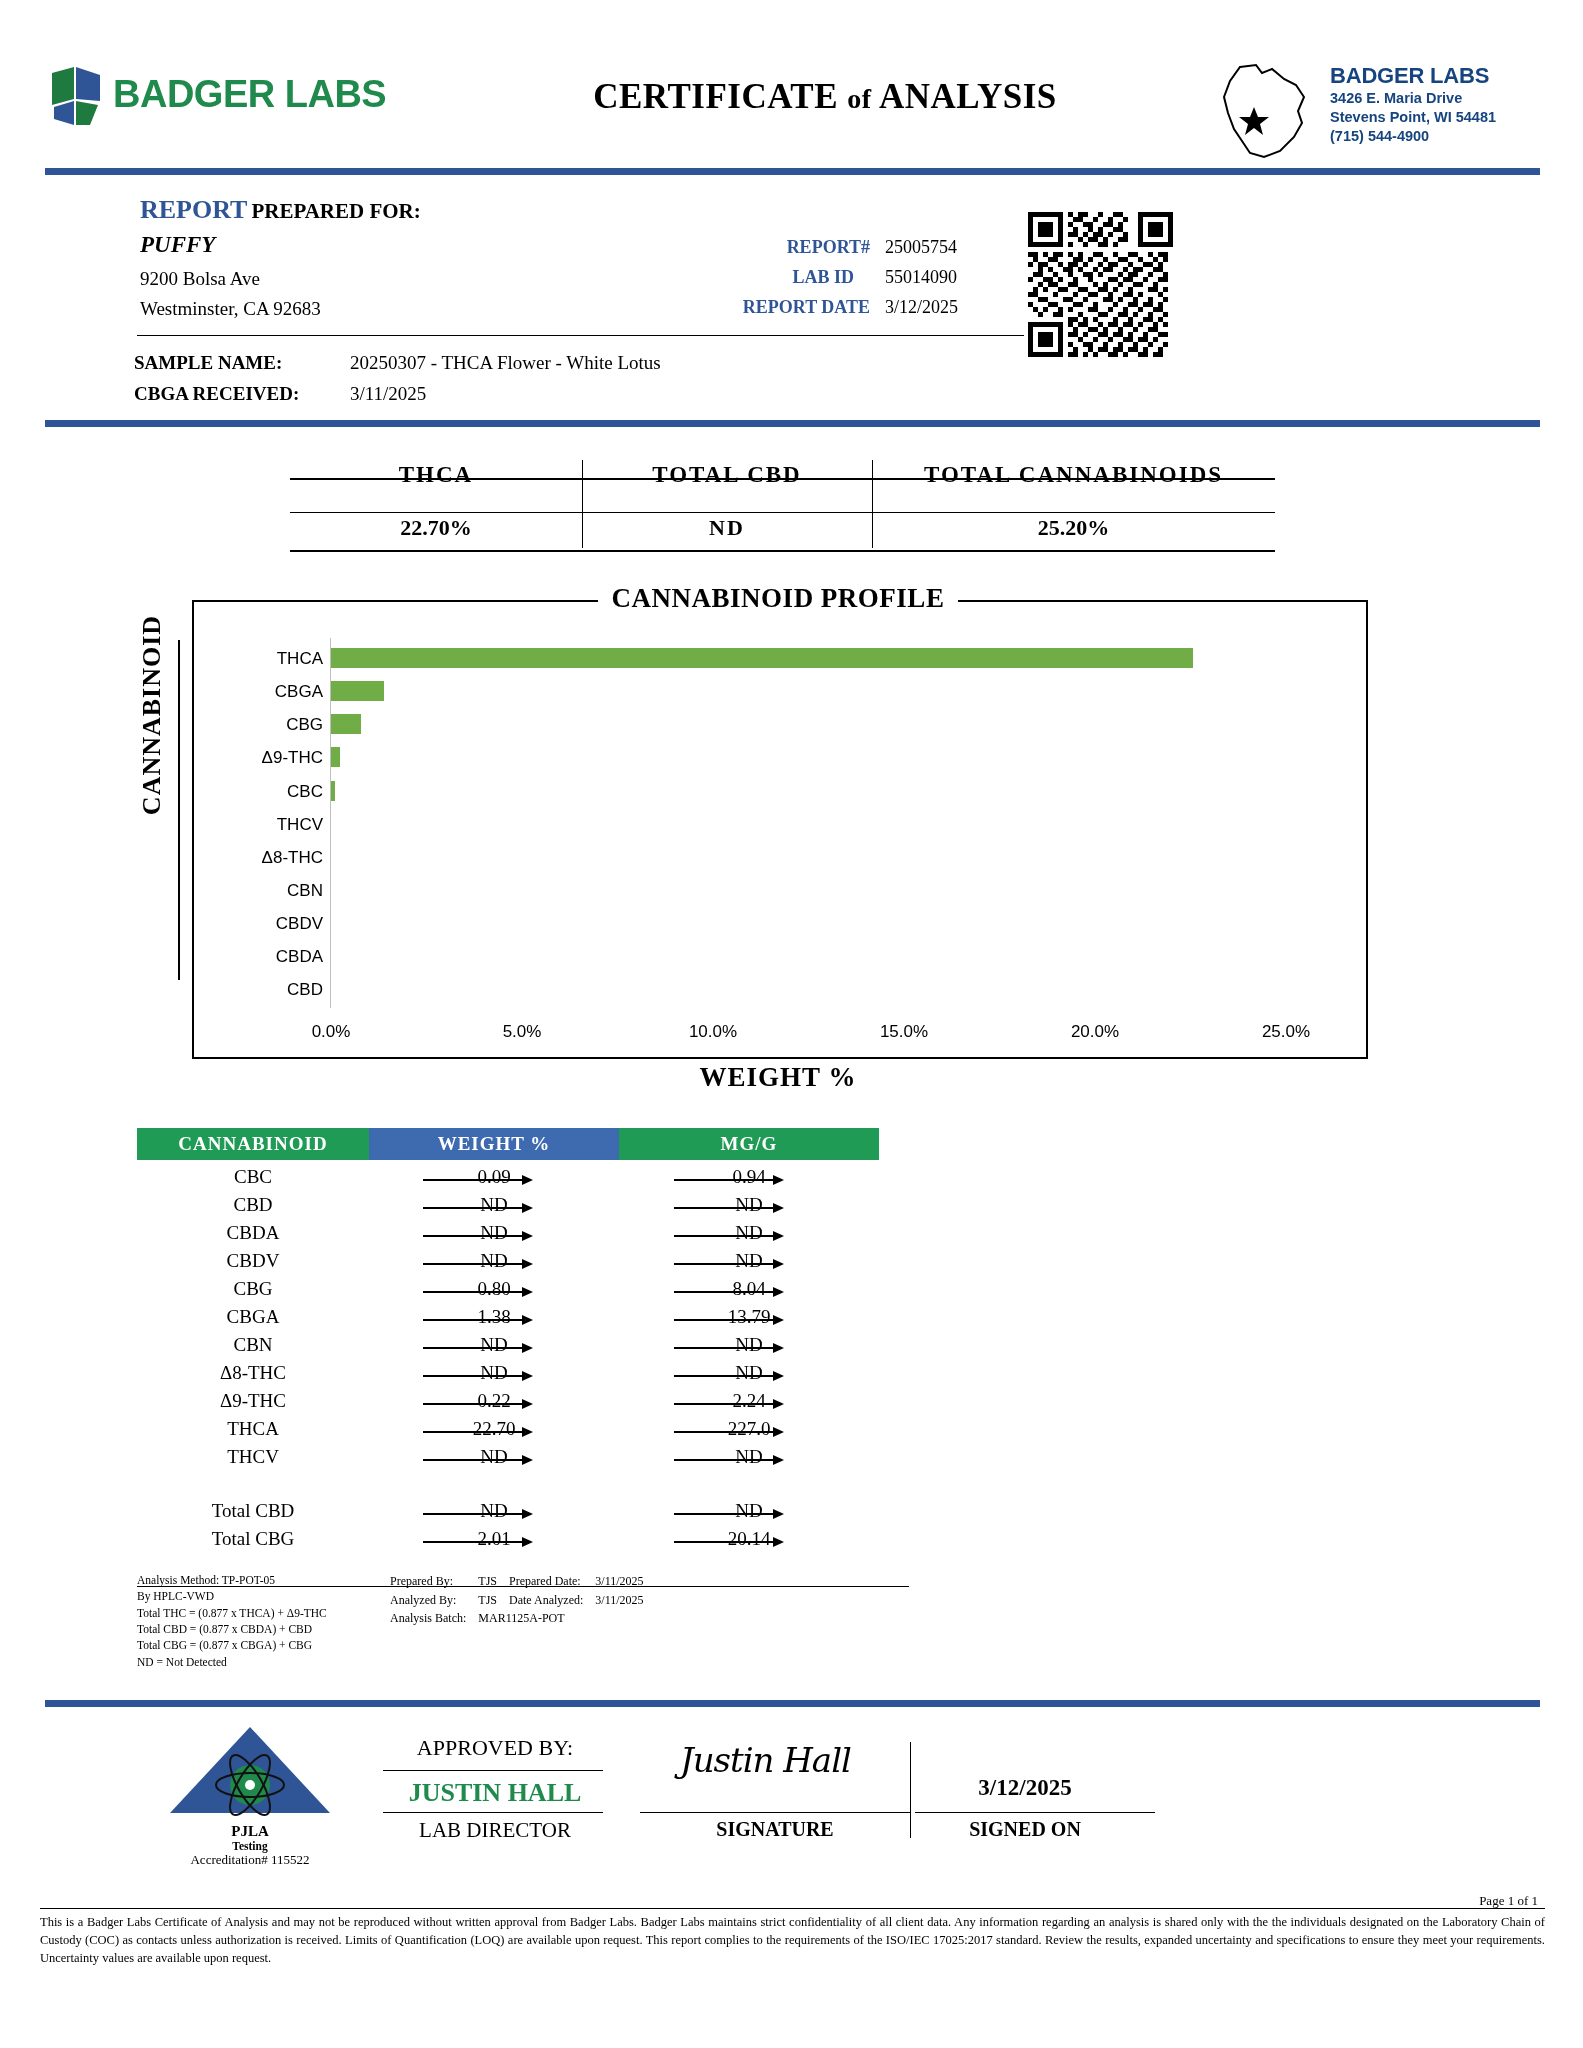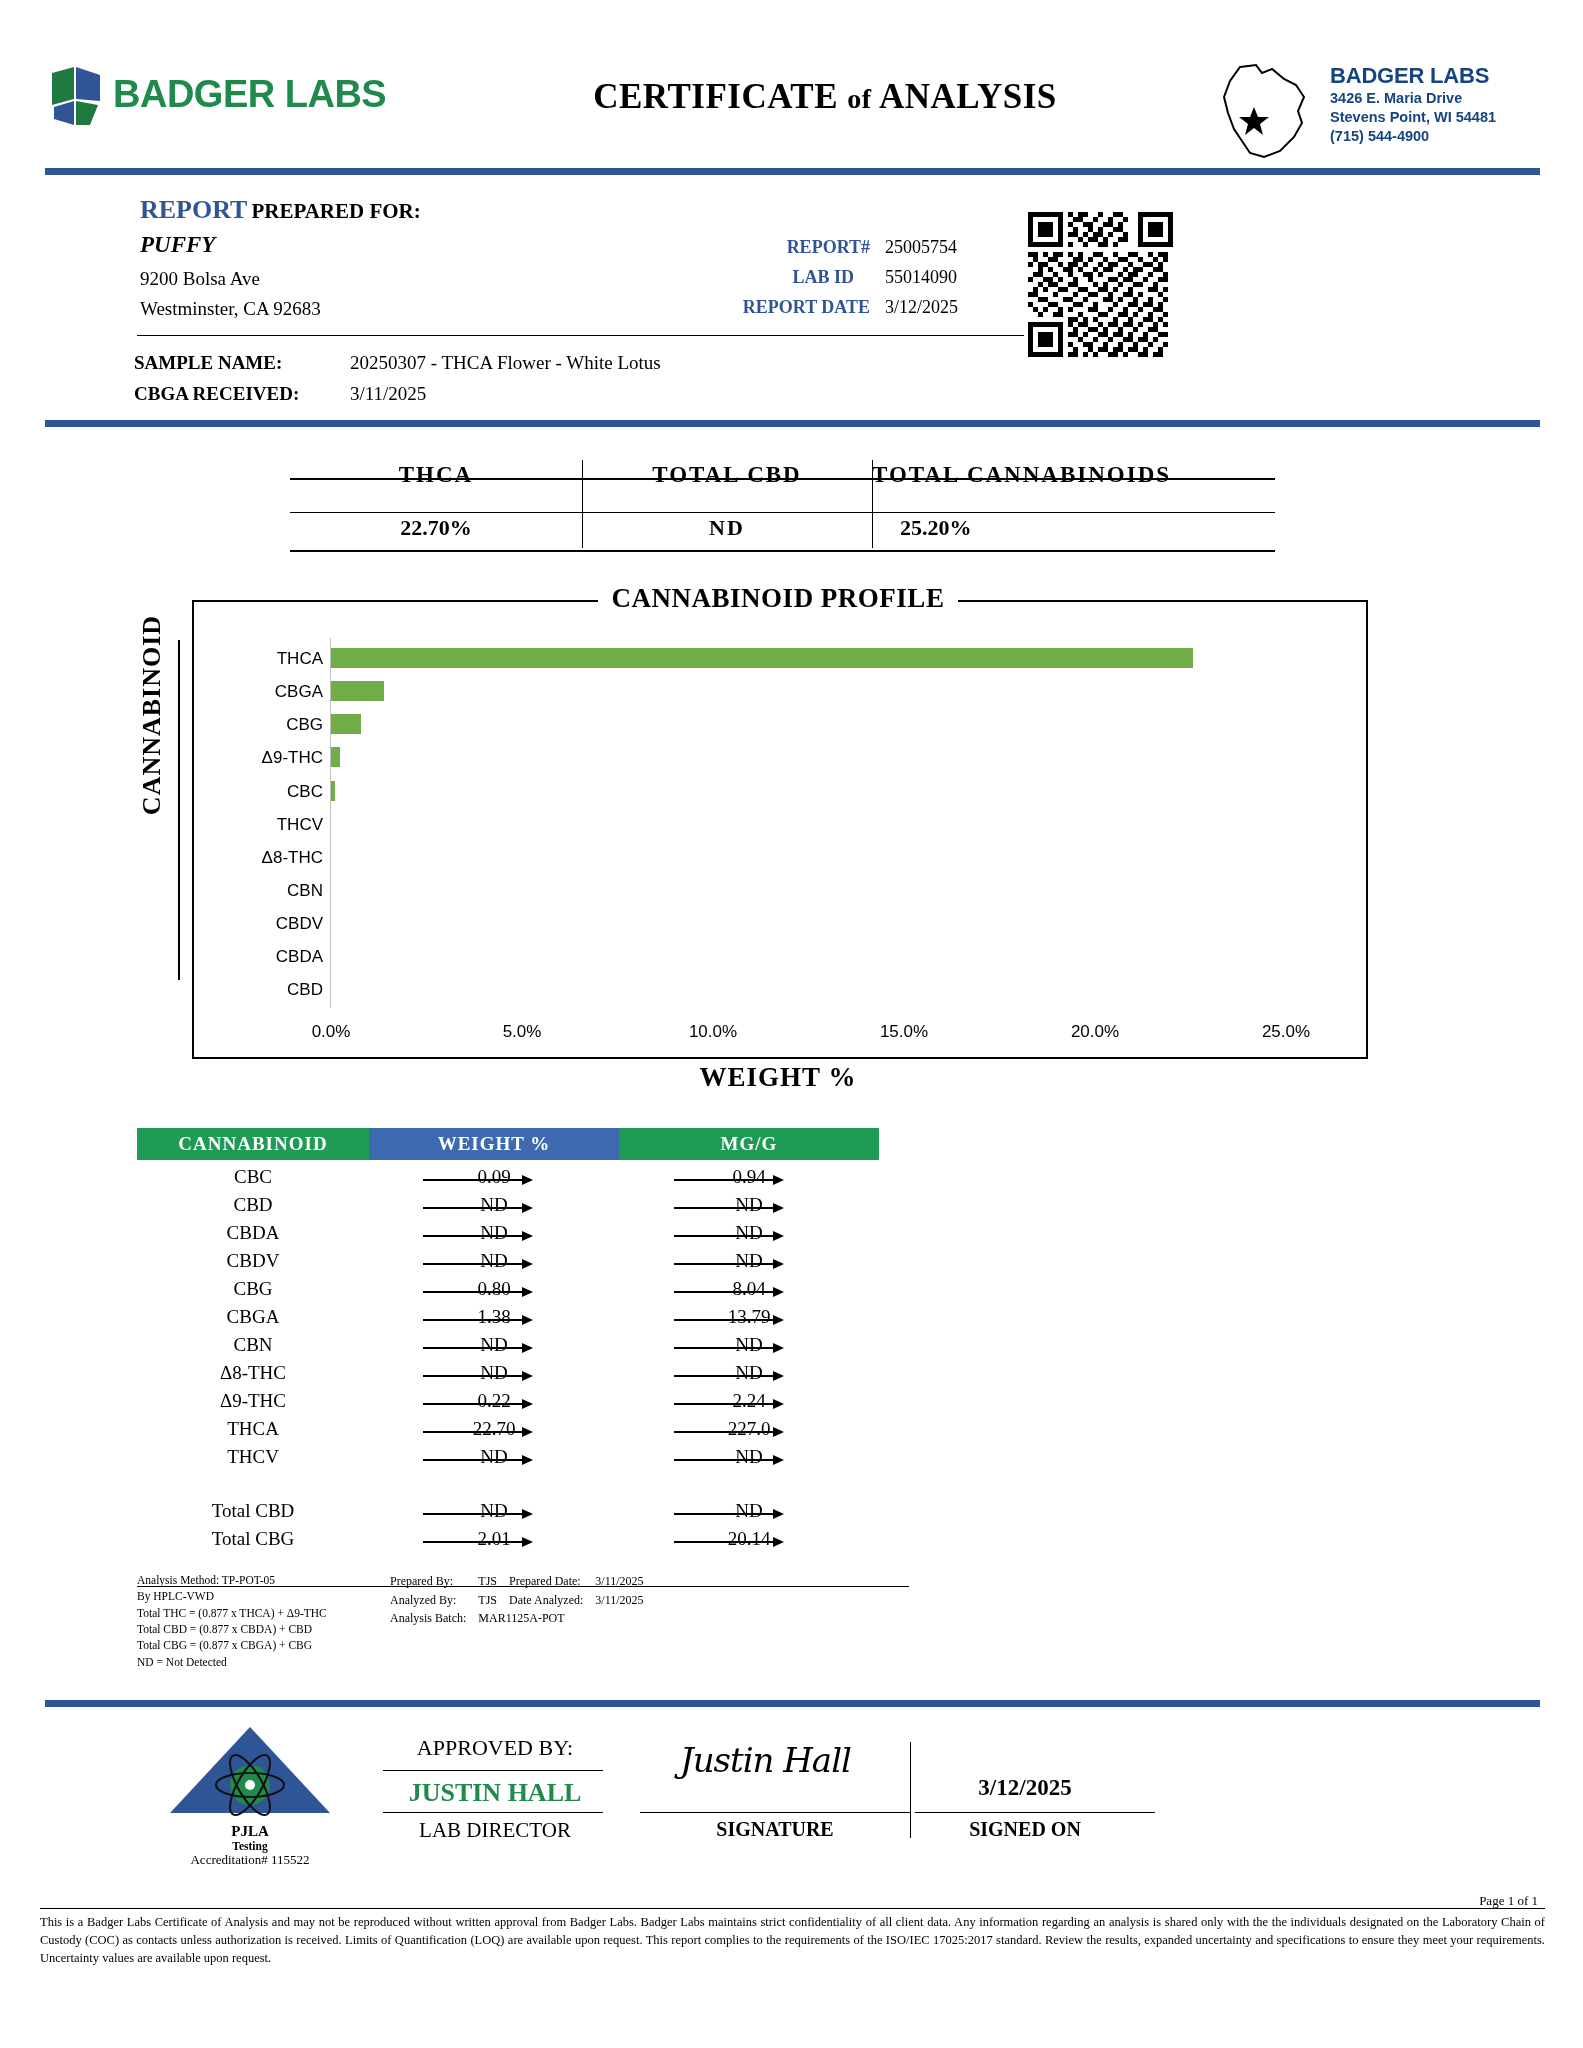--- a/index.html
+++ b/index.html
@@ -691,25 +691,25 @@
   <div class="rule-blue" style="left:45px; top:420px; width:1495px;"></div>
 
   <div class="rule-thin" style="left:290px; top:478px; width:985px; height:2px;"></div>
   <div class="rule-thin" style="left:290px; top:512px; width:985px;"></div>
   <div class="rule-thin" style="left:290px; top:550px; width:985px; height:2px;"></div>
   <div class="summary-sep" style="left:582px; top:460px; height:88px;"></div>
   <div class="summary-sep" style="left:872px; top:460px; height:88px;"></div>
 
   <div style="position:absolute; left:290px; top:462px; width:292px; text-align:center; font-weight:bold; font-size:23px; letter-spacing:2px;">THCA</div>
   <div style="position:absolute; left:582px; top:462px; width:290px; text-align:center; font-weight:bold; font-size:23px; letter-spacing:2px;">TOTAL CBD</div>
-  <div style="position:absolute; left:872px; top:462px; width:403px; text-align:left; font-weight:bold; font-size:23px; letter-spacing:2px;">TOTAL CANNABINOIDS</div>
+  <div style="position:absolute; left:872px; top:462px; width:403px; text-align:center; font-weight:bold; font-size:23px; letter-spacing:2px;">TOTAL CANNABINOIDS</div>
 
   <div style="position:absolute; left:290px; top:515px; width:292px; text-align:center; font-weight:bold; font-size:22px;">22.70%</div>
   <div style="position:absolute; left:582px; top:515px; width:290px; text-align:center; font-weight:bold; font-size:22px; letter-spacing:2px;">ND</div>
-  <div style="position:absolute; left:872px; top:515px; width:403px; text-align:left; font-weight:bold; font-size:22px;padding-left:28px;">25.20%</div>
+  <div style="position:absolute; left:872px; top:515px; width:403px; text-align:center; font-weight:bold; font-size:22px;">25.20%</div>
 
   <div class="chart-box"></div>
   <div class="chart-title">
     <span>CANNABINOID PROFILE</span>
   </div>
   <div class="y-axis-title">
     <span style="background:#fff; padding:0 10px;">CANNABINOID</span>
   </div>
   <div class="y-axis-line"></div>
   <div class="x-axis-title">

